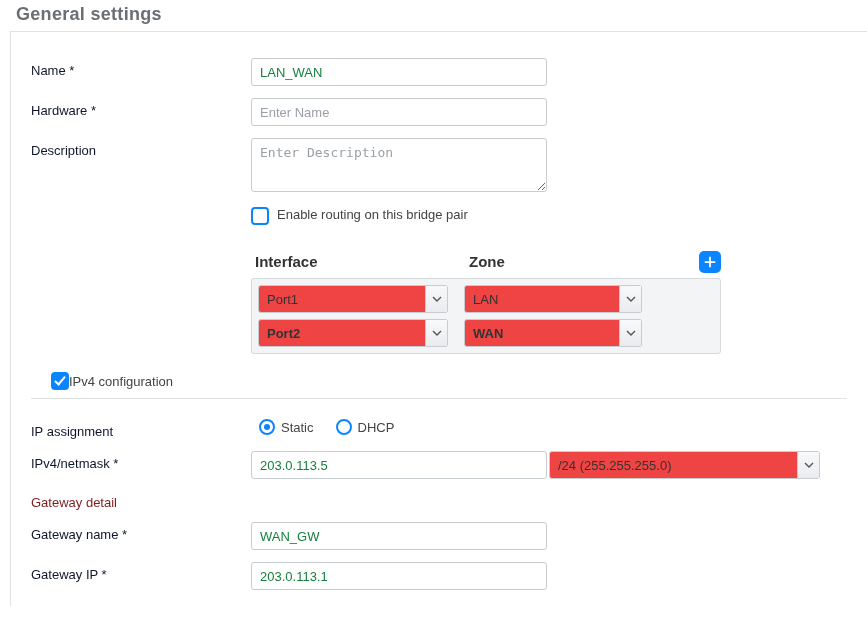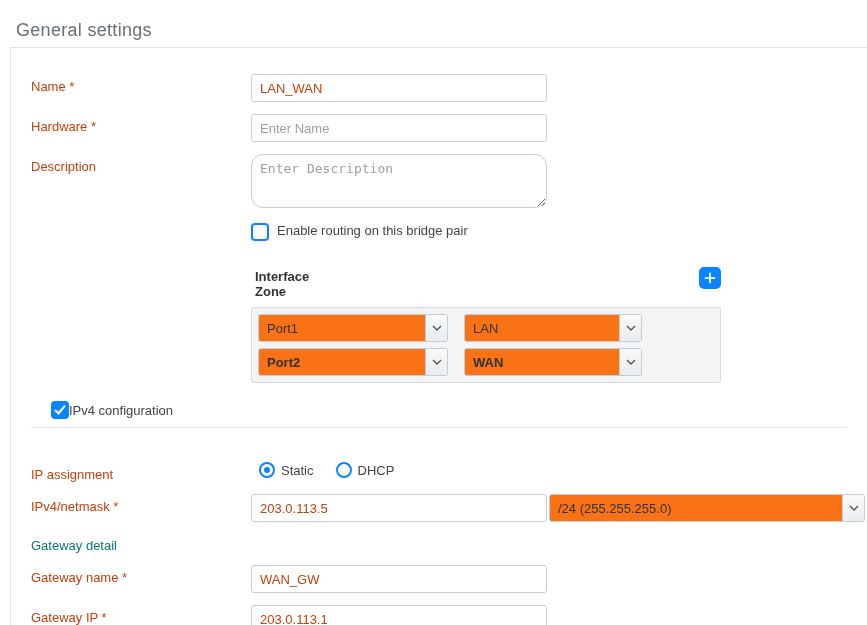--- a/index.html
+++ b/index.html
@@ -7,63 +7,63 @@
     margin: 0;
     padding: 0;
     font-family: "Segoe UI", Arial, sans-serif;
     font-size: 13px;
     color: #444;
     background: #fff;
     width: 867px;
   }
   .page-title {
     font-size: 18px;
-    font-weight: 400;
+    font-weight: 700;
     color: #6a6f73;
-    padding: 20px 0 6px 16px;
+    padding: 4px 0 6px 16px;
     letter-spacing: 0.3px;
   }
   .panel {
     margin: 0 0 0 10px;
     border-top: 1px solid #e0e3e6;
     border-left: 1px solid #e0e3e6;
     padding: 20px 0 10px 0;
   }
   .row {
     display: flex;
     align-items: flex-start;
     padding: 6px 0 6px 20px;
   }
   .label-col {
     width: 220px;
     flex: 0 0 220px;
     padding-top: 5px;
-    color: #c2410c;
+    color: #0f172a;
     font-size: 13px;
   }
   .field-col {
     flex: 1;
     padding-right: 10px;
   }
   input[type="text"].txt, .txt {
     width: 296px;
     height: 28px;
     border: 1px solid #c7ccd1;
     border-radius: 3px;
     padding: 4px 8px;
     font-size: 13px;
-    color: #c2410c;
+    color: #15803d;
     background: #fff;
   }
   .txt::placeholder, .ta::placeholder { color: #9aa0a6; }
   .ta {
     width: 296px;
     height: 54px;
     border: 1px solid #c7ccd1;
-    border-radius: 12px;
+    border-radius: 3px;
     padding: 6px 8px;
     font-size: 13px;
     resize: both;
   }
   .chk-row {
     display: flex;
     align-items: flex-start;
     gap: 8px;
   }
   .chk {
@@ -102,24 +102,23 @@
     border-bottom: 1px solid #e0e3e6;
   }
   .if-block {
     margin: 22px 0 0 240px;
     width: 470px;
     position: relative;
   }
   .if-head {
     display: flex;
     font-weight: 700;
-    font-size: 13px;
+    font-size: 15px;
     color: #333;
     padding: 0 0 8px 4px;
-    flex-direction: column;
   }
   .if-head .col-if { width: 214px; }
   .if-head .col-zn { flex: 1; }
   .plus-btn {
     position: absolute;
     right: 0;
     top: -2px;
     width: 22px;
     height: 22px;
     background: #0a84ff;
@@ -138,21 +137,21 @@
     background: #f2f4f6;
     padding: 6px;
   }
   .if-row { display: flex; gap: 16px; margin-bottom: 6px; }
   .if-row:last-child { margin-bottom: 0; font-weight: bold; }
   .sel {
     position: relative;
     height: 28px;
     border: 1px solid #c7ccd1;
     border-radius: 3px;
-    background: #f97316;
+    background: #ef4444;
     display: flex;
     align-items: center;
     padding: 0 26px 0 8px;
     font-size: 13px;
     color: #333;
   }
   .sel .sel-btn {
     position: absolute;
     right: 0;
     top: 0;
@@ -186,22 +185,22 @@
     position: absolute;
     left: 3px;
     top: 3px;
     width: 6px;
     height: 6px;
     border-radius: 50%;
     background: #0a84ff;
   }
   .ipv4row .label-col { padding-top: 5px; }
   .netmask-row { display: flex; gap: 2px; align-items: center;}
-  .wide-sel { width: 316px; }
-  .gateway-sub { padding-top: 4px; color:#0f766e; }
+  .wide-sel { width: 271px; }
+  .gateway-sub { padding-top: 4px; color:#7f1d1d; }
 </style>
 </head>
 <body>
 
 <div class="page-title">General settings</div>
 
 <div class="panel">
 
   <div class="row">
     <div class="label-col">Name *</div>
@@ -283,21 +282,21 @@
         </div>
       </div>
     </div>
   </div>
 
   <div class="ipv4-header">
     <div class="chk checked"></div>
     <span>IPv4 configuration</span>
   </div>
 
-  <div class="row ipv4row" style="margin-top:28px;">
+  <div class="row ipv4row" style="margin-top:14px;">
     <div class="label-col">IP assignment</div>
     <div class="field-col">
       <div class="radio-row">
         <div class="radio">
           <div class="rdisc on"></div>
           <span>Static</span>
         </div>
         <div class="radio">
           <div class="rdisc"></div>
           <span>DHCP</span>

